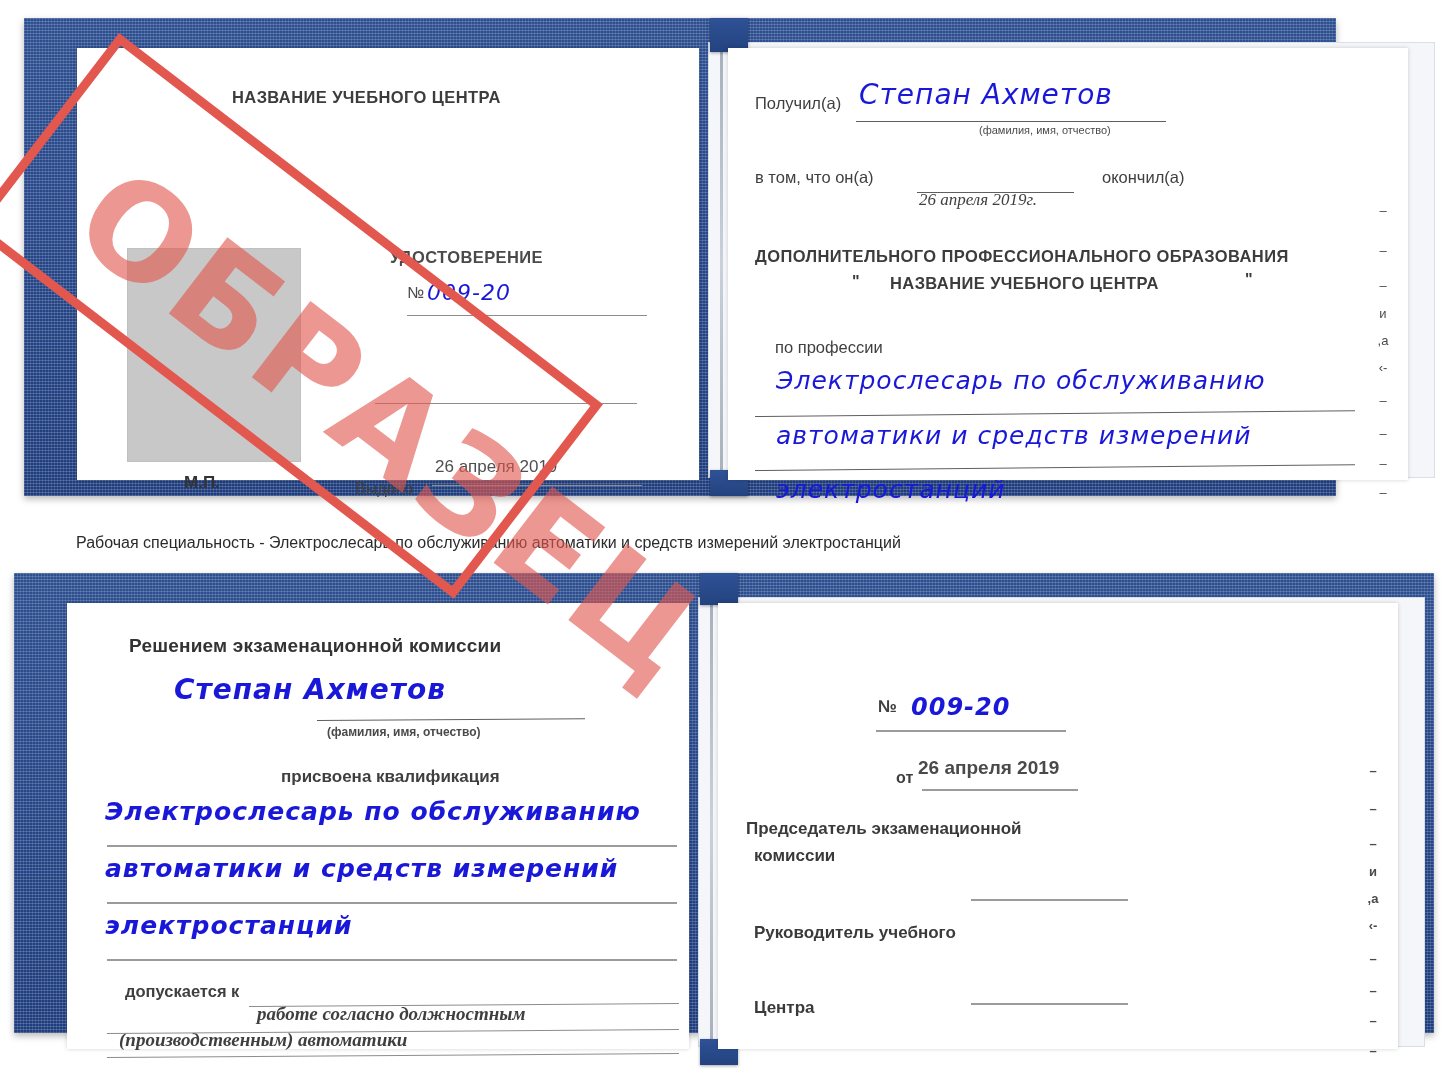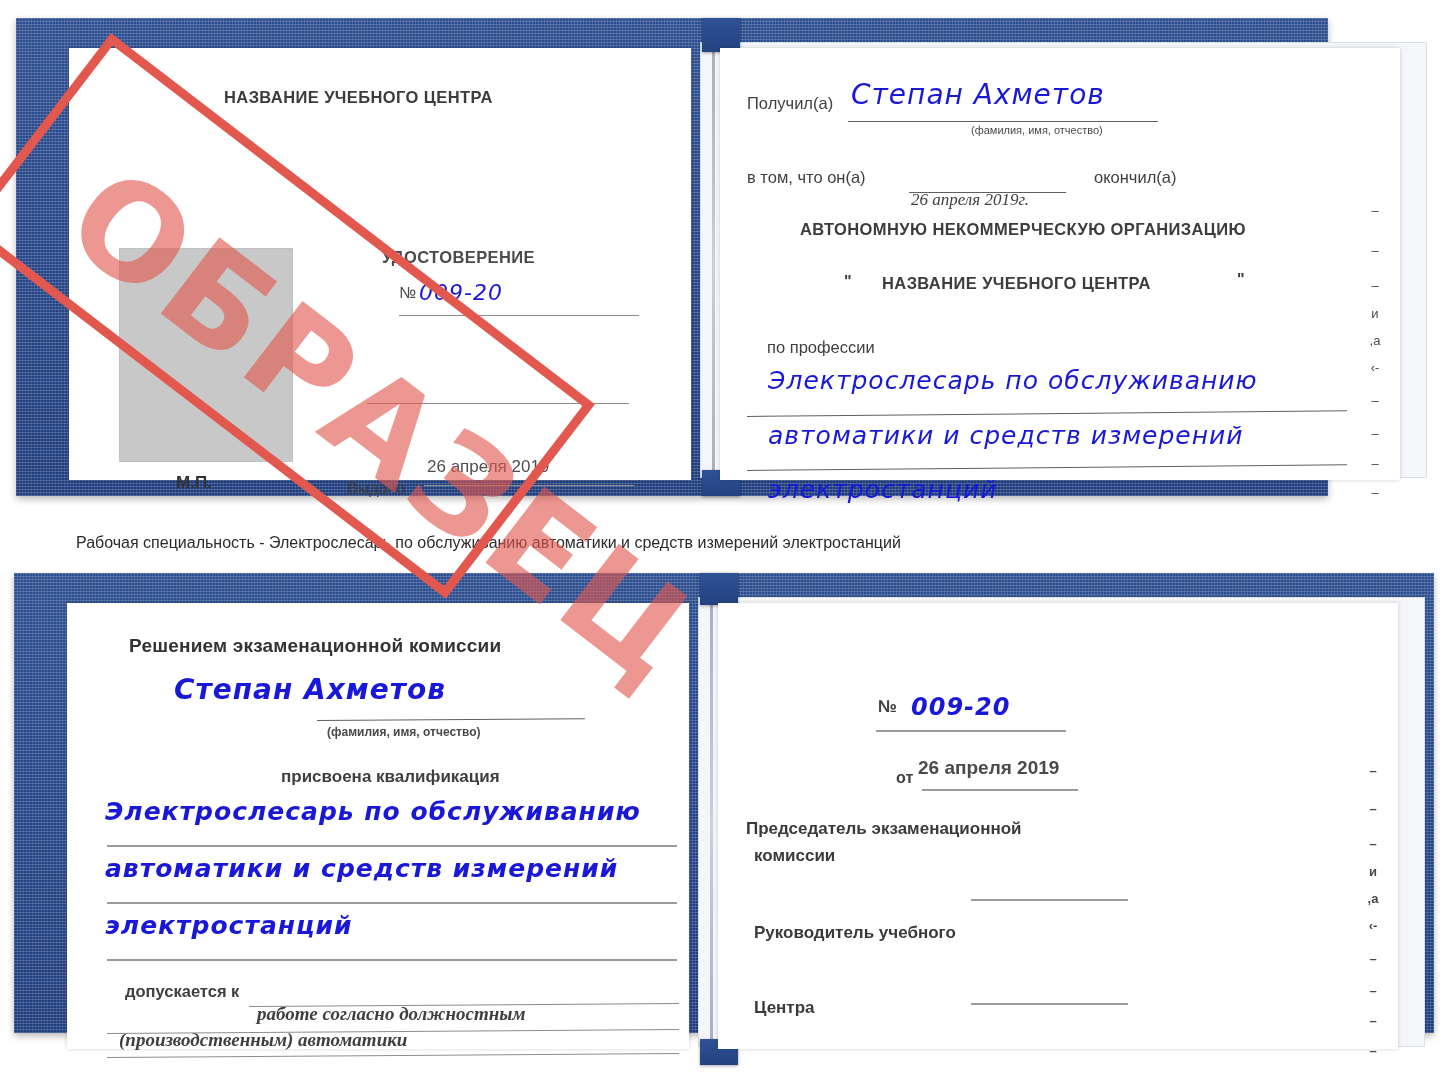--- a/index.html
+++ b/index.html
@@ -116,21 +116,21 @@
     position:absolute;
     font-size:13px;
     color:#4a4a4a;
     text-align:center;
     width:22px;
   }
 </style>
 </head>
 <body>
 
-<div class="book" style="left:16px;top:18px;width:1312px;height:478px;">
+<div class="book" style="left:24px;top:18px;width:1312px;height:478px;">
   <div class="book-inner">
 
     <div class="paper-edge" style="left:684px;top:24px;width:725px;height:434px;"></div>
 
     <div class="page left" style="left:53px;top:30px;width:622px;height:432px;">
 
       <div class="t caps" style="left:155px;top:40px;font-size:16.5px;font-weight:bold;color:#3c3c3c;">НАЗВАНИЕ УЧЕБНОГО ЦЕНТРА</div>
 
       <div class="photo-box" style="left:50px;top:200px;width:172px;height:212px;"></div>
 
@@ -158,21 +158,21 @@
       <div class="t" style="left:27px;top:46px;font-size:16.5px;color:#3f3f3f;">Получил(а)</div>
       <div class="t hw" style="left:131px;top:30px;font-size:28px;">Степан Ахметов</div>
       <div class="rule dark" style="left:128px;top:73px;width:310px;"></div>
       <div class="t" style="left:251px;top:76px;font-size:11px;color:#4a4a4a;">(фамилия, имя, отчество)</div>
 
       <div class="t" style="left:27px;top:120px;font-size:16.5px;color:#3f3f3f;">в том, что он(а)</div>
       <div class="t ital-serif" style="left:191px;top:118px;font-size:17px;">26 апреля 2019г.</div>
       <div class="rule dark" style="left:189px;top:144px;width:157px;"></div>
       <div class="t" style="left:374px;top:120px;font-size:16.5px;color:#3f3f3f;">окончил(а)</div>
 
-      <div class="t caps" style="left:80px;top:172px;font-size:16.5px;font-weight:bold;color:#3c3c3c;">АВТОНОМНУЮ НЕКОММЕРЧЕСКУЮ ОРГАНИЗАЦИЮ</div>
+      <div class="t caps" style="left:27px;top:199px;font-size:16.5px;font-weight:bold;color:#3c3c3c;">ДОПОЛНИТЕЛЬНОГО ПРОФЕССИОНАЛЬНОГО ОБРАЗОВАНИЯ</div>
       <div class="t" style="left:124px;top:225px;font-size:16px;font-weight:bold;color:#3c3c3c;">"</div>
       <div class="t caps" style="left:162px;top:226px;font-size:16.5px;font-weight:bold;color:#3c3c3c;">НАЗВАНИЕ УЧЕБНОГО ЦЕНТРА</div>
       <div class="t" style="left:517px;top:223px;font-size:16px;font-weight:bold;color:#3c3c3c;">"</div>
 
       <div class="t" style="left:47px;top:290px;font-size:16.5px;color:#3f3f3f;">по профессии</div>
 
       <div class="t hw" style="left:48px;top:318px;font-size:25px;">Электрослесарь по обслуживанию</div>
       <div class="rule dark" style="left:27px;top:368px;width:600px;transform:rotate(-0.55deg);transform-origin:0 0;"></div>
 
       <div class="t hw" style="left:48px;top:373px;font-size:25px;">автоматики и средств измерений</div>

